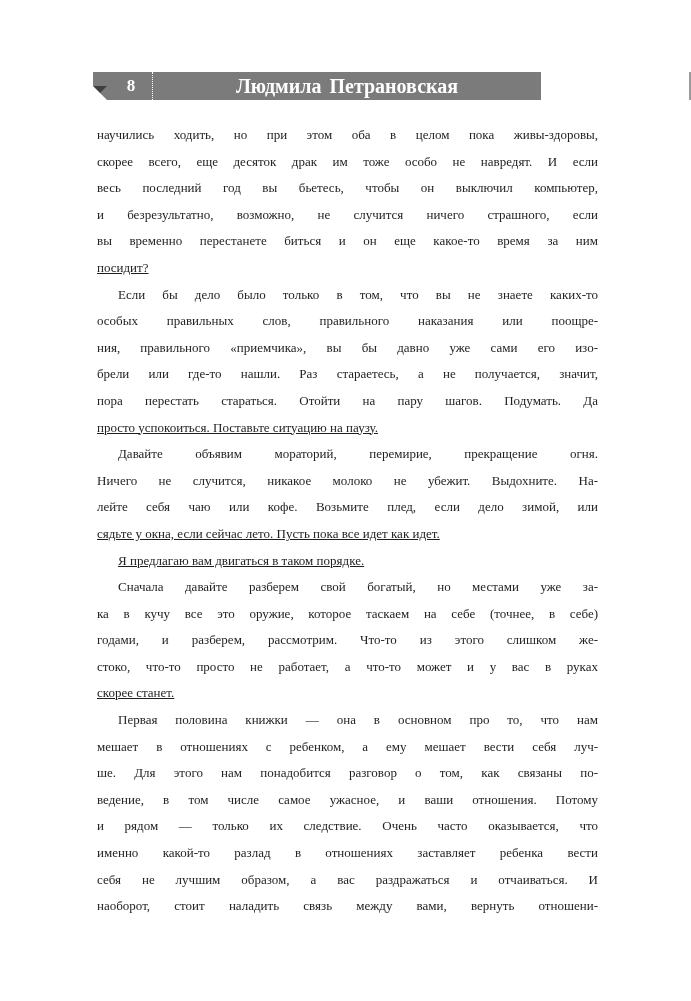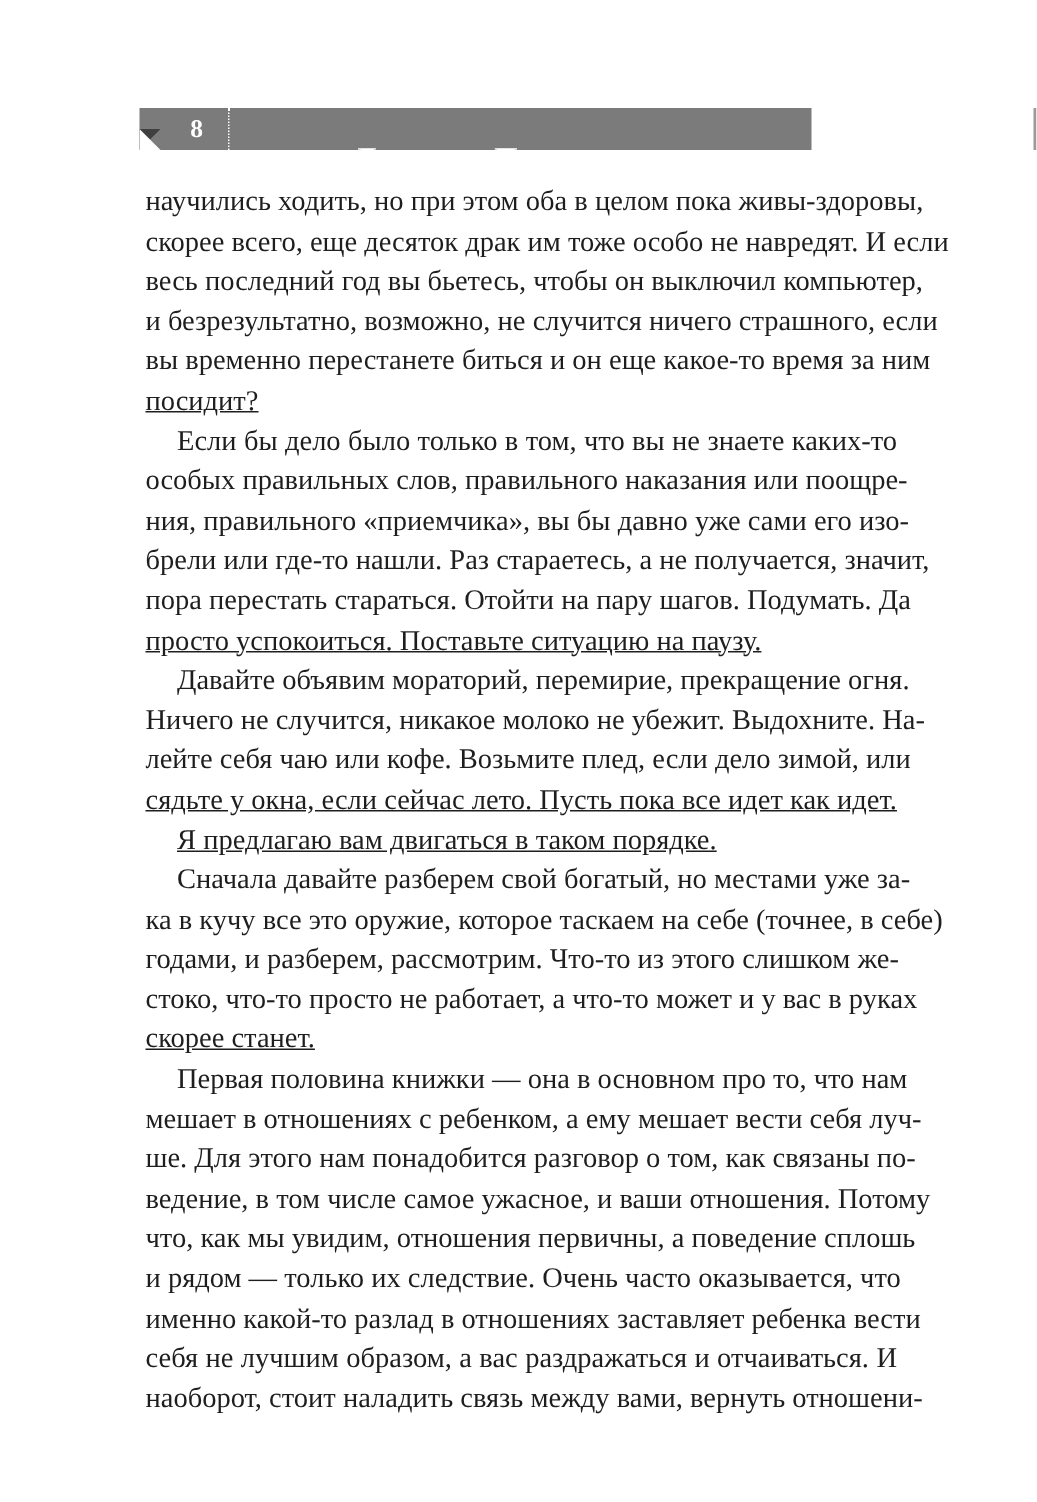--- a/index.html
+++ b/index.html
@@ -67,36 +67,35 @@
       left: 153px;
       top: 72px;
       width: 388px;
       height: 28px;
       line-height: 28px;
       text-align: center;
       color: #ffffff;
       font-weight: bold;
       font-size: 20px;
       word-spacing: 3px;
-      margin-top: 20px;
     }
     .edge-mark {
       position: absolute;
       left: 689px;
       top: 72px;
       width: 2px;
       height: 28px;
       background: #9a9a9a;
     }
     .text-block {
       position: absolute;
       left: 97px;
       top: 122px;
       width: 501px;
-      font-size: 19px;
+      font-size: 13px;
       line-height: 26.6px;
     }
     .line {
       display: block;
       white-space: nowrap;
       text-align: justify;
       text-align-last: justify;
       height: 26.6px;
     }
     .line.last {
@@ -149,19 +148,18 @@
       <span class="line">ка в кучу все это оружие, которое таскаем на себе (точнее, в себе)</span>
       <span class="line">годами, и разберем, рассмотрим. Что-то из этого слишком же-</span>
       <span class="line">стоко, что-то просто не работает, а что-то может и у вас в руках</span>
       <span class="line last">скорее станет.</span>
     </div>
     <div>
       <span class="line indent">Первая половина книжки — она в основном про то, что нам</span>
       <span class="line">мешает в отношениях с ребенком, а ему мешает вести себя луч-</span>
       <span class="line">ше. Для этого нам понадобится разговор о том, как связаны по-</span>
       <span class="line">ведение, в том числе самое ужасное, и ваши отношения. Потому</span>
-      <span class="line">что, как мы увидим, отношения первичны, а поведение сплошь</span>
       <span class="line">и рядом — только их следствие. Очень часто оказывается, что</span>
       <span class="line">именно какой-то разлад в отношениях заставляет ребенка вести</span>
       <span class="line">себя не лучшим образом, а вас раздражаться и отчаиваться. И</span>
       <span class="line">наоборот, стоит наладить связь между вами, вернуть отношени-</span>
     </div>
   </div>
 
 </body></html>

